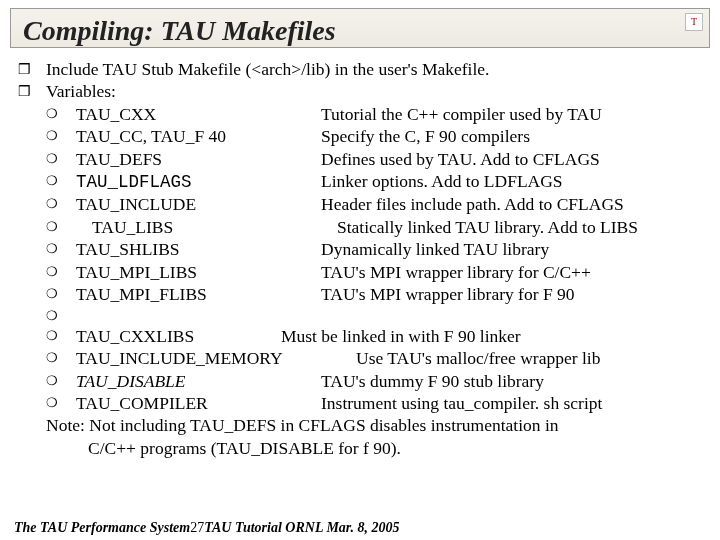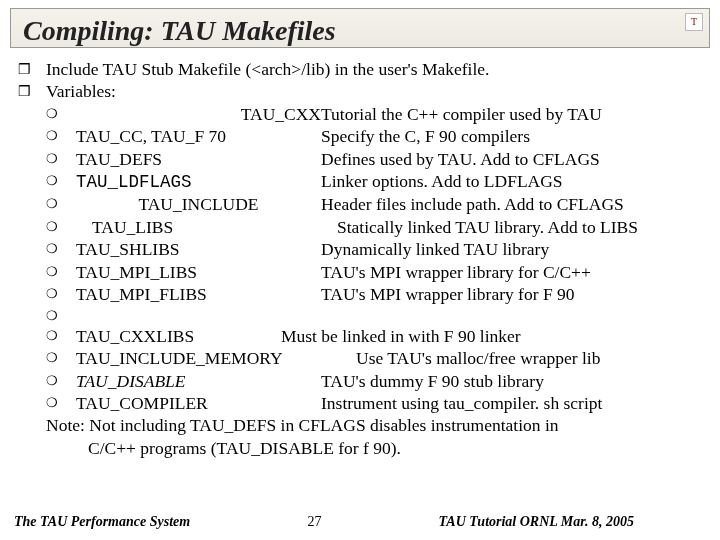--- a/index.html
+++ b/index.html
@@ -71,25 +71,24 @@
     min-width: 200px;
   }
   .note {
     padding-left: 28px;
   }
   .note-cont {
     padding-left: 70px;
   }
   .footer {
     position: absolute;
-    bottom: 10px;
+    bottom: 4px;
     left: 0;
     width: 648px;
     display: flex;
-    justify-content: space-between;
     padding: 0 14px;
     font-size: 14px;
     font-style: italic;
     font-weight: bold;
   }
   .footer-center {
     font-style: normal;
     font-weight: normal;
   }
 </style>
@@ -106,37 +105,37 @@
     <div class="outer-bullet">❒</div>
     <div class="outer-text">Include TAU Stub Makefile (&lt;arch&gt;/lib) in the user's Makefile.</div>
   </div>
   <div class="outer-item">
     <div class="outer-bullet">❒</div>
     <div class="outer-text">Variables:</div>
   </div>
   <div class="inner-list" id="inner-list">
       <div class="inner-item">
         <div class="inner-bullet">❍</div>
-        <div><span class="var-name" style="min-width: 245px; text-align: right;">TAU_CXX</span><span>Tutorial the C++ compiler used by TAU</span></div>
+        <div><span class="var-name" style="min-width: 245px;">TAU_CXX</span><span>Tutorial the C++ compiler used by TAU</span></div>
       </div>
       <div class="inner-item">
         <div class="inner-bullet">❍</div>
-        <div><span class="var-name" style="min-width: 245px;">TAU_CC, TAU_F 70</span><span>Specify the C, F 90 compilers</span></div>
+        <div><span class="var-name" style="min-width: 245px;">TAU_CC, TAU_F 40</span><span>Specify the C, F 90 compilers</span></div>
       </div>
       <div class="inner-item">
         <div class="inner-bullet">❍</div>
         <div><span class="var-name" style="min-width: 245px;">TAU_DEFS</span><span>Defines used by TAU. Add to CFLAGS</span></div>
       </div>
       <div class="inner-item">
         <div class="inner-bullet">❍</div>
         <div><span class="var-name" style="min-width: 245px; font-family: Liberation Mono, monospace;">TAU_LDFLAGS</span><span>Linker options. Add to LDFLAGS</span></div>
       </div>
       <div class="inner-item">
         <div class="inner-bullet">❍</div>
-        <div><span class="var-name" style="min-width: 245px; text-align: center;">TAU_INCLUDE</span><span>Header files include path. Add to CFLAGS</span></div>
+        <div><span class="var-name" style="min-width: 245px;">TAU_INCLUDE</span><span>Header files include path. Add to CFLAGS</span></div>
       </div>
       <div class="inner-item">
         <div class="inner-bullet">❍</div>
         <div><span class="var-name" style="min-width: 245px; margin-left: 16px;">TAU_LIBS</span><span>Statically linked TAU library. Add to LIBS</span></div>
       </div>
       <div class="inner-item">
         <div class="inner-bullet">❍</div>
         <div><span class="var-name" style="min-width: 245px;">TAU_SHLIBS</span><span>Dynamically linked TAU library</span></div>
       </div>
       <div class="inner-item">

